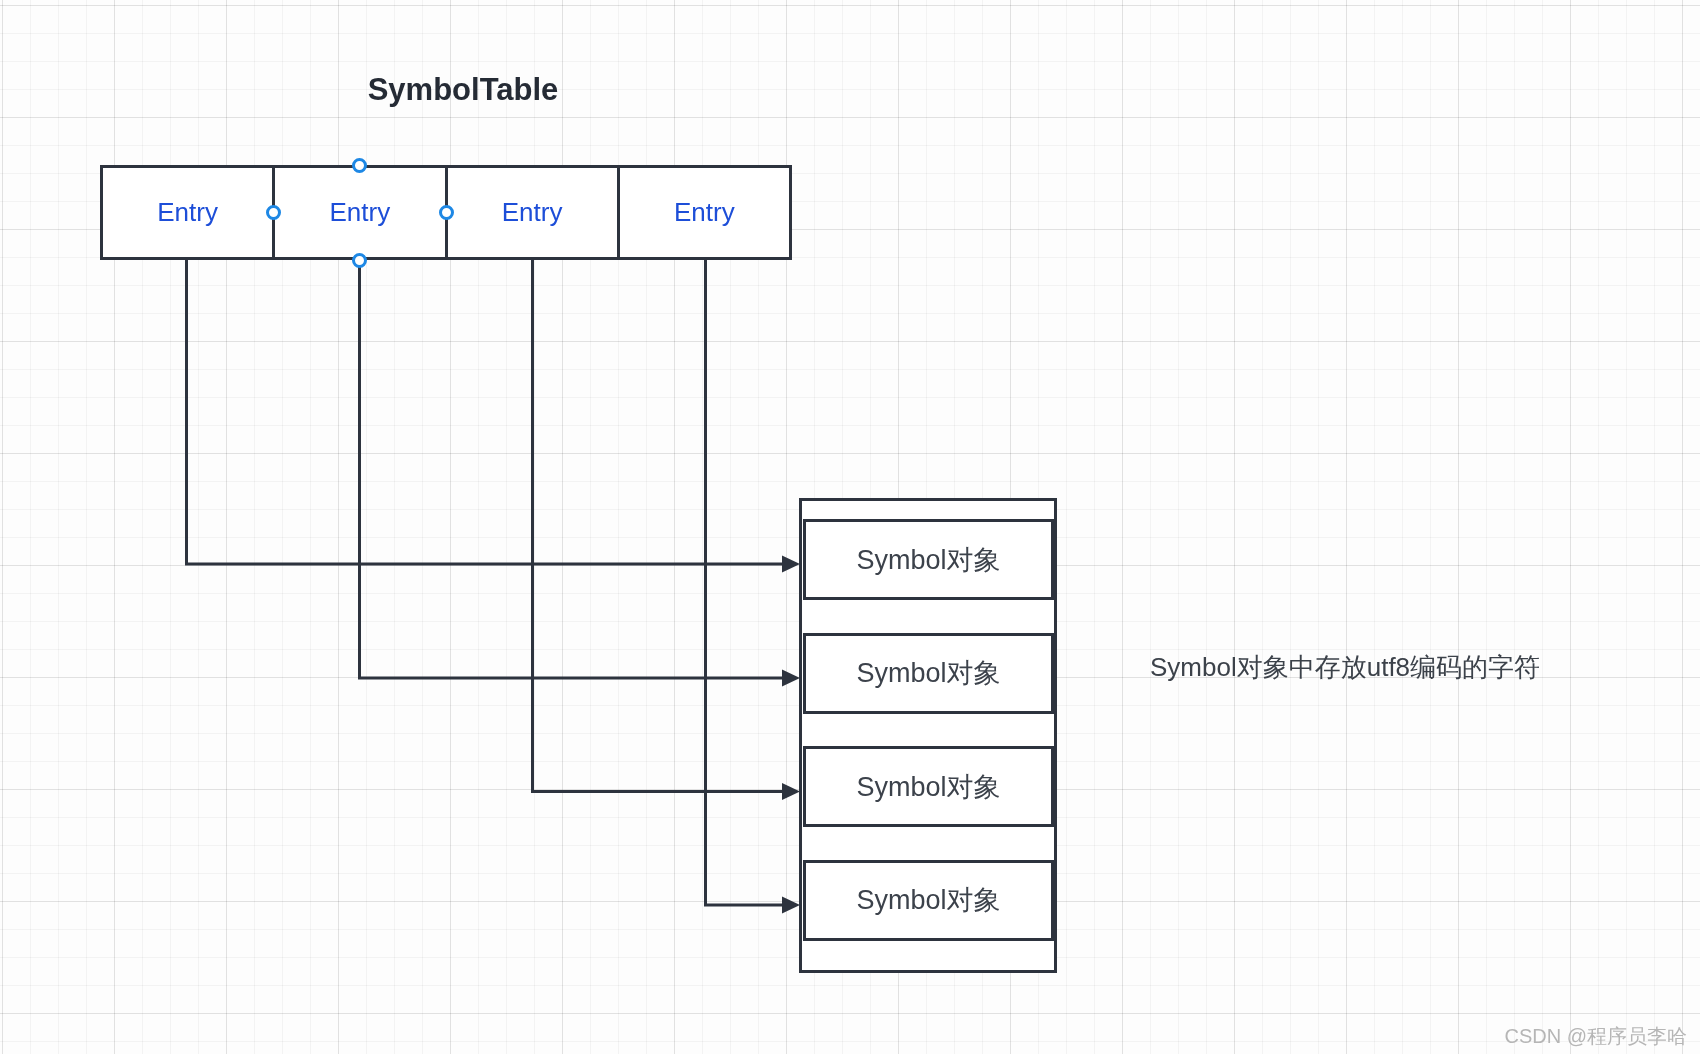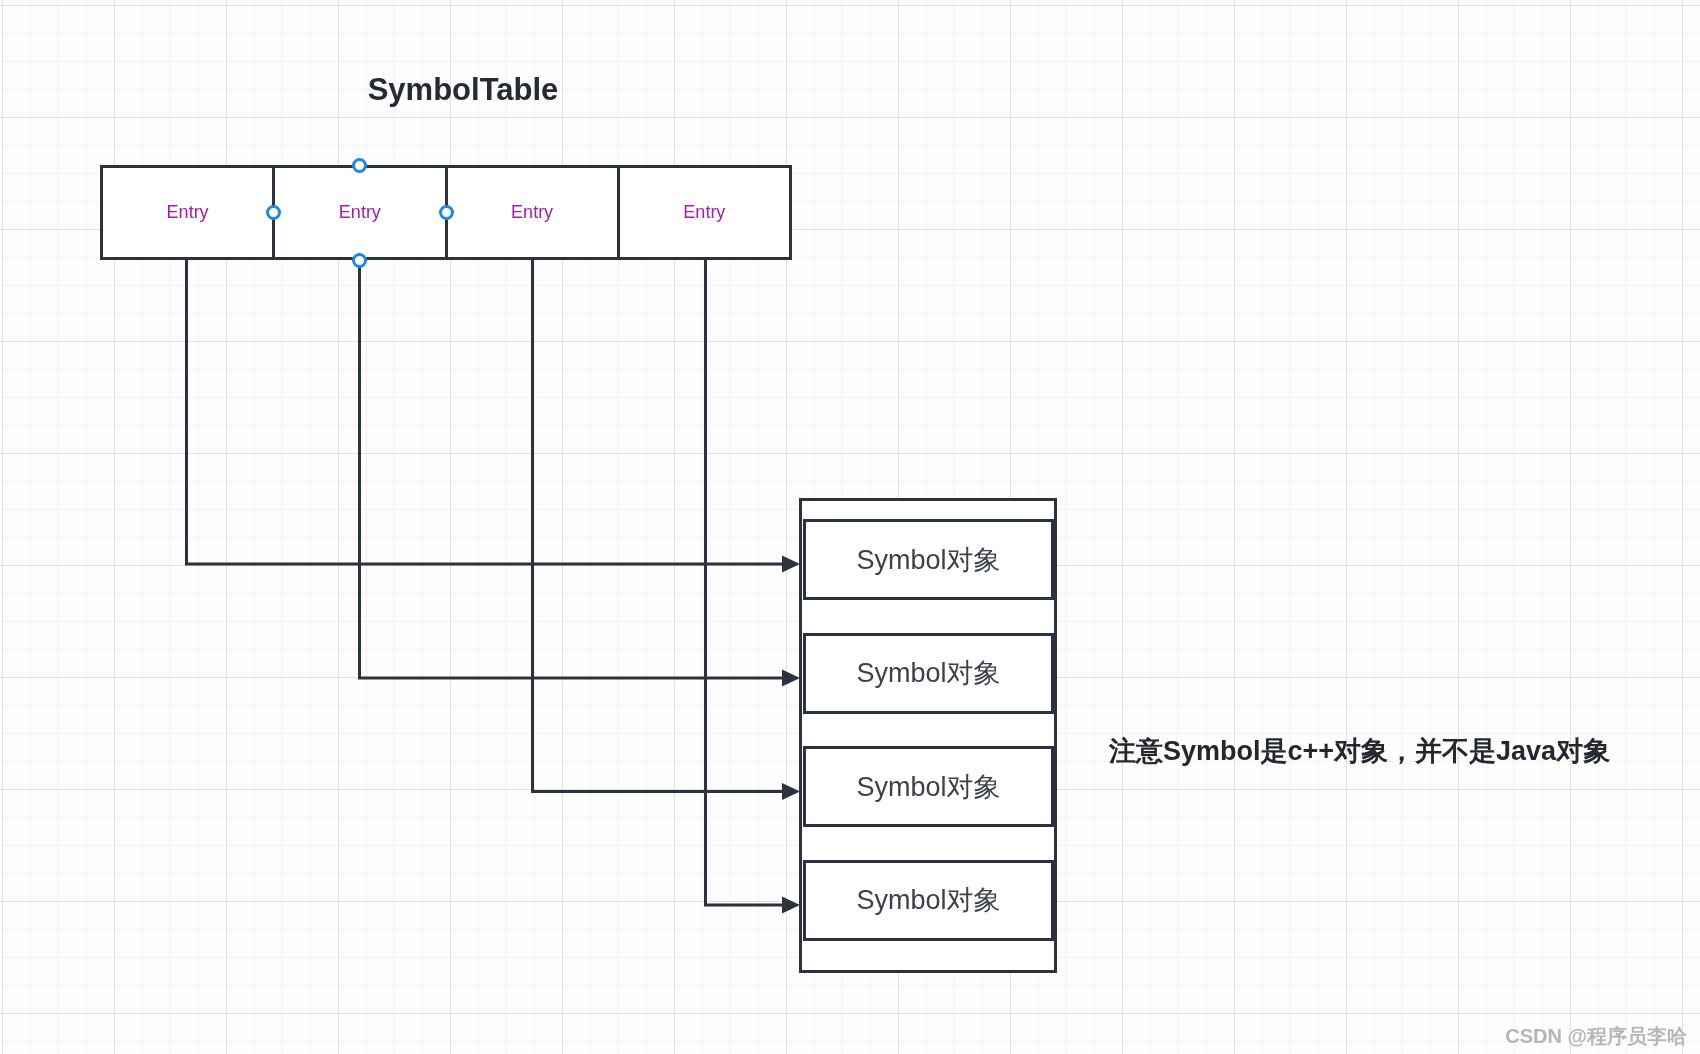--- a/index.html
+++ b/index.html
@@ -31,21 +31,21 @@
   }
   
   .entry-table {
     left: 100px; top: 165px; width: 692px; height: 95px;
     display: flex; box-sizing: border-box;
     border: 3px solid #2d333e; background: #ffffff;
   }
   .entry-cell {
     flex: 1; display: flex; align-items: center; justify-content: center;
     border-right: 3px solid #2d333e;
-    font-size: 18px; color: #a21caf;
+    font-size: 26px; color: #1d4ed8;
   }
   .entry-cell:last-child { border-right: none; }
   
   .handle {
     position: absolute; width: 15px; height: 15px; box-sizing: border-box;
     background: #ffffff; border: 3px solid #1e88e5; border-radius: 50%;
     z-index: 5;
   }
   
   .heap-box {
@@ -119,17 +119,17 @@
   <div class="symbol-box" style="top:632.5px;">
     <span>Symbol对象</span>
   </div>
   <div class="symbol-box" style="top:746px;">
     <span>Symbol对象</span>
   </div>
   <div class="symbol-box" style="top:859.5px;">
     <span>Symbol对象</span>
   </div>
 
-  <div class="abs note-bold" style="left:1109px; top:733px;">注意Symbol是c++对象，并不是Java对象</div>
+  <div class="abs note-regular" style="left:1150px; top:650px;">Symbol对象中存放utf8编码的字符</div>
 
-  <div class="abs watermark" style="right:13px; top:1023px;font-weight:bold;">CSDN @程序员李哈</div>
+  <div class="abs watermark" style="right:13px; top:1023px;">CSDN @程序员李哈</div>
 
 </div>
 
 </body></html>

